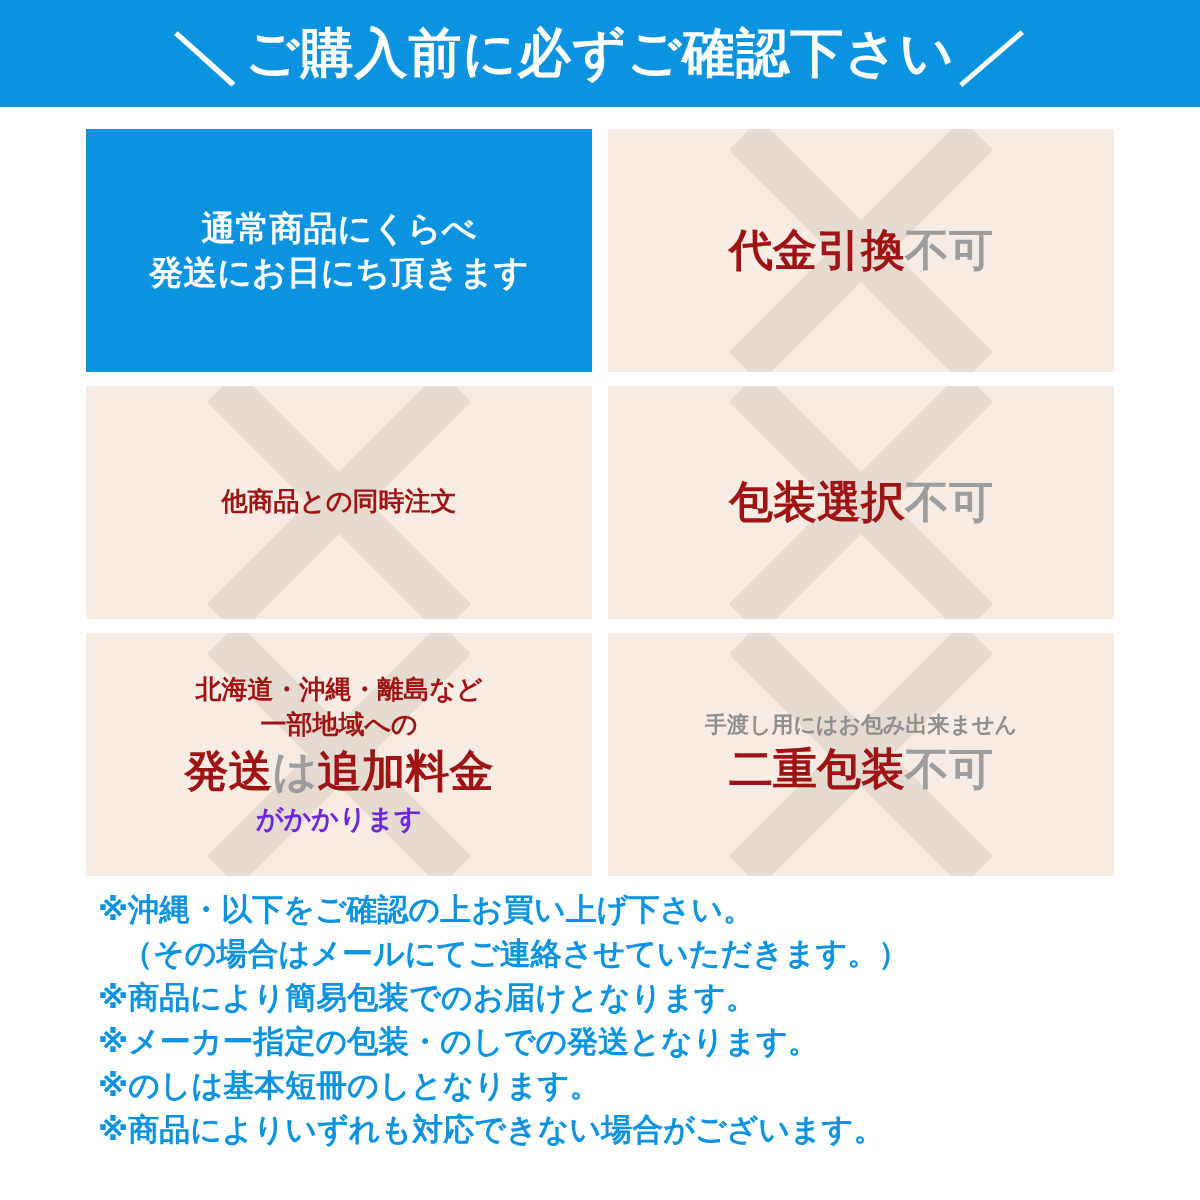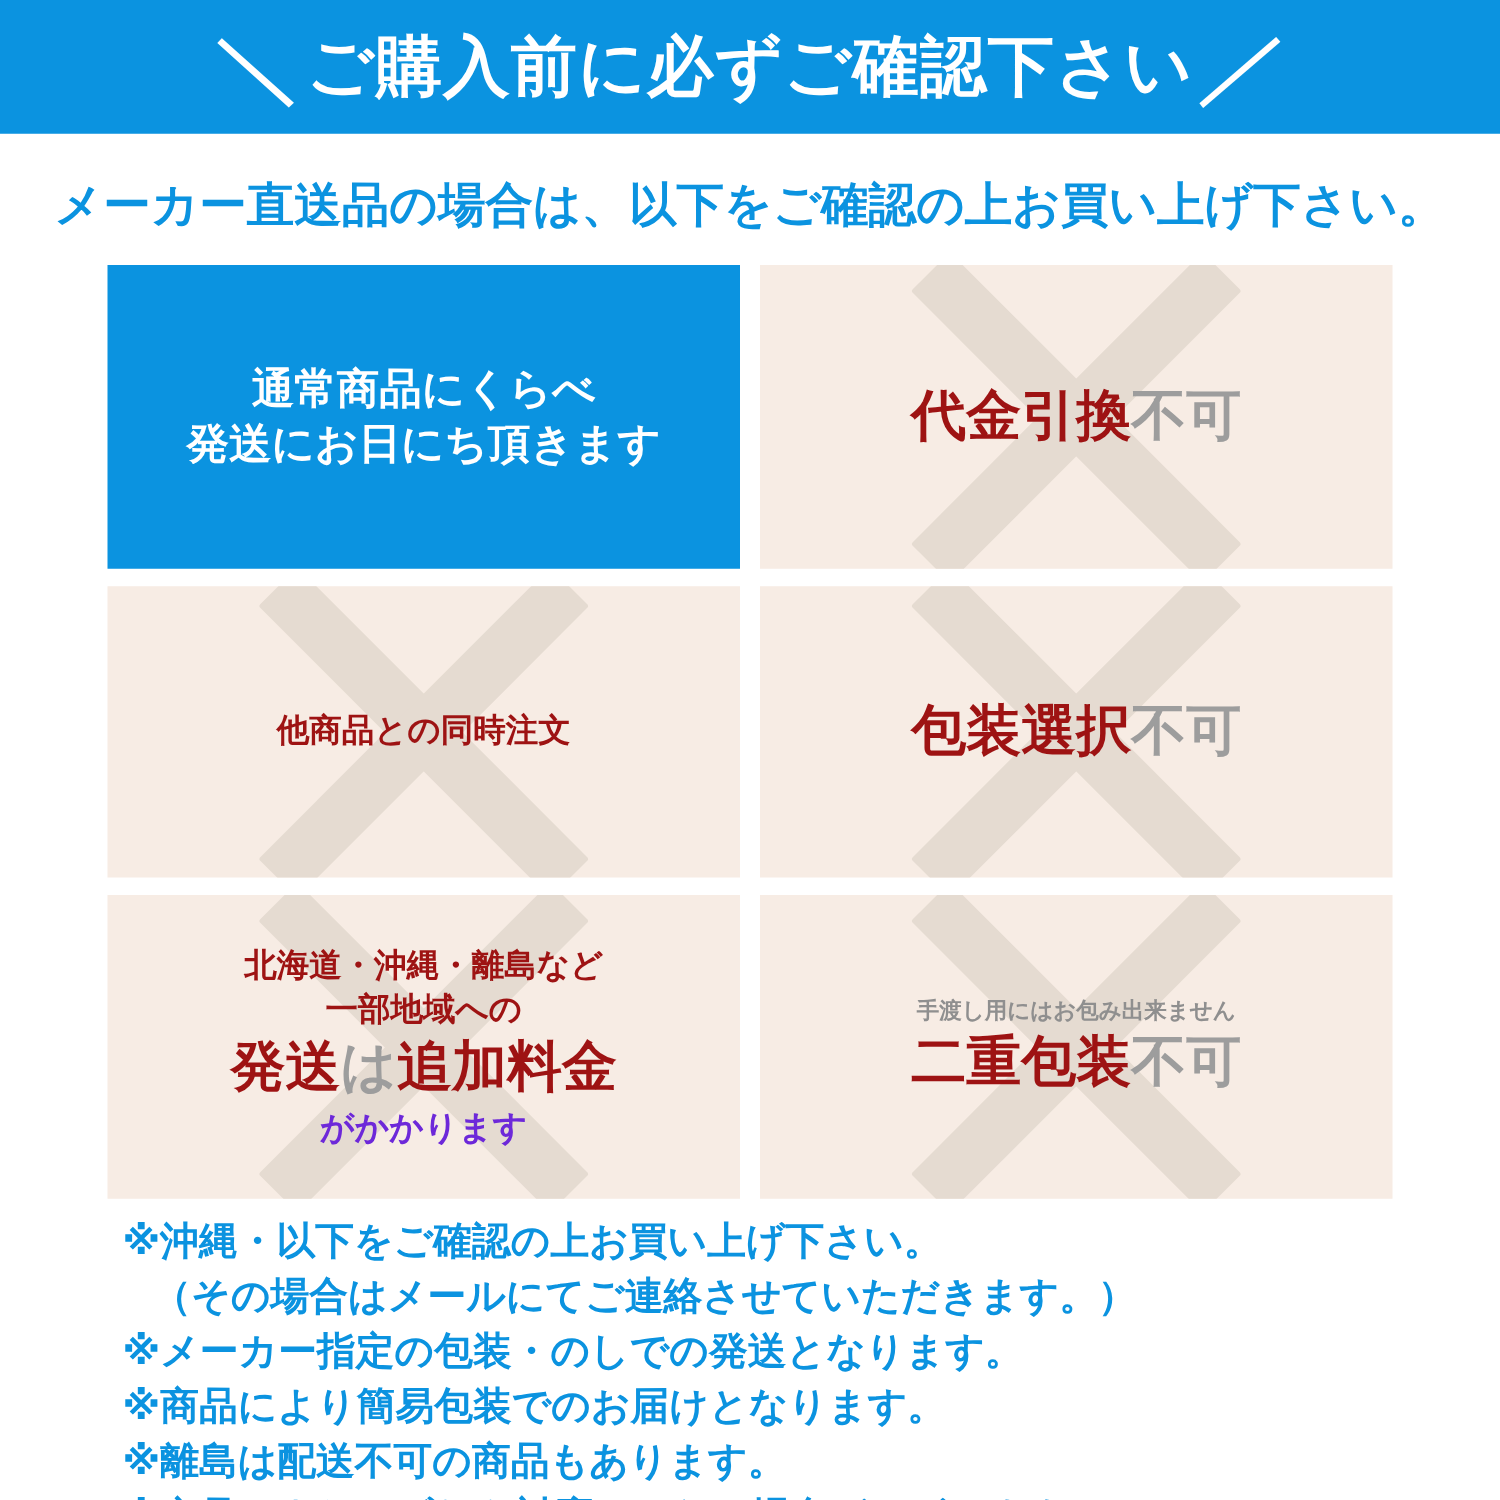--- a/index.html
+++ b/index.html
@@ -118,21 +118,21 @@
   }
   .small-red {
     color: #9e1313;
     font-size: 26px;
     font-weight: bold;
     display: block;
     margin-bottom: 2px;
   }
   .small-gray {
     color: #8f8f8f;
-    font-size: 18px;
+    font-size: 22px;
     font-weight: bold;
     display: block;
     margin-bottom: 2px;
   }
   .big-xl {
     font-size: 44px;
     display: block;
     white-space: nowrap;
   }
   .sub-gray {
@@ -162,21 +162,20 @@
 <body>
 
 <div class="page">
 
   <div class="banner">
     <span class="slash slash-left">＼</span>
     <span class="banner-title">ご購入前に必ずご確認下さい</span>
     <span class="slash slash-right">／</span>
   </div>
 
-  <div class="lead">メーカー直送品の場合は、以下をご確認の上お買い上げ下さい。</div>
 
   <div class="grid">
 
     <div class="card blue">
       <div class="card-inner txt-white">
         <span style="display:block;">通常商品にくらべ</span>
         <span style="display:block;">発送にお日にち頂きます</span>
       </div>
     </div>
 
@@ -240,19 +239,19 @@
           <span class="line-red">二重包装</span><span class="line-gray">不可</span>
         </span>
       </div>
     </div>
 
   </div>
 
   <div class="notes">
     <div class="note">※沖縄・以下をご確認の上お買い上げ下さい。</div>
     <div class="note indent">（その場合はメールにてご連絡させていただきます。）</div>
+    <div class="note">※商品により簡易包装でのお届けとなります。</div>
     <div class="note">※メーカー指定の包装・のしでの発送となります。</div>
-    <div class="note">※商品により簡易包装でのお届けとなります。</div>
-    <div class="note">※離島は配送不可の商品もあります。</div>
+    <div class="note">※のしは基本短冊のしとなります。</div>
     <div class="note">※商品によりいずれも対応できない場合がございます。</div>
   </div>
 
 </div>
 
 </body></html>

